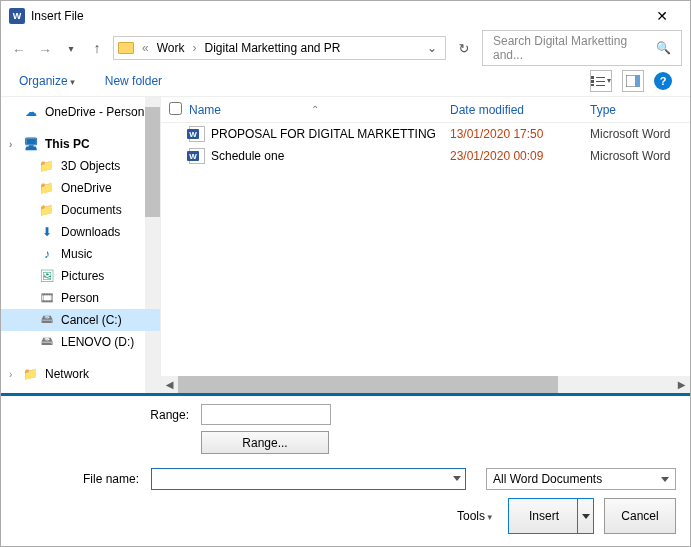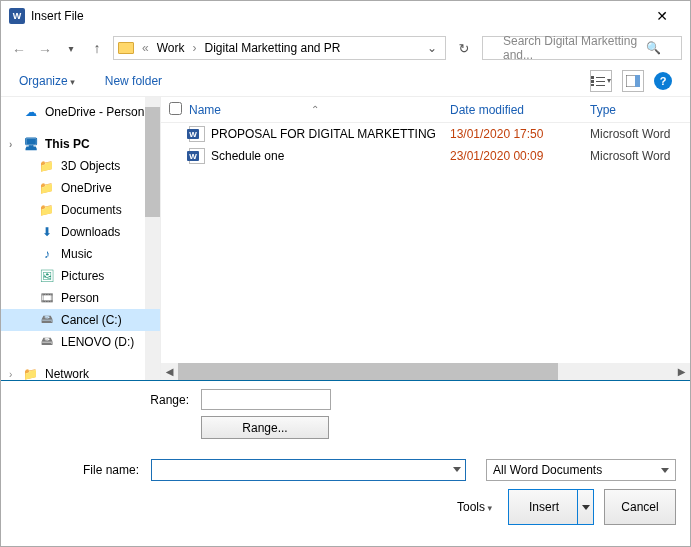--- a/index.html
+++ b/index.html
@@ -12,21 +12,21 @@
   
   .navbar { display: flex; align-items: center; height: 34px; padding: 4px 8px; gap: 6px; }
   .nav-arrow { width: 20px; text-align: center; color: #888; font-size: 14px; }
   .nav-up { width: 20px; text-align: center; color: #555; font-size: 14px; }
   .addr { flex: 1; display: flex; align-items: center; border: 1px solid #ccc; height: 24px; padding: 0 4px; gap: 2px; position: relative; }
   .folder-icon { width: 16px; height: 12px; background: #ffd86b; border: 1px solid #d9a93a; border-radius: 1px; margin-right: 2px; }
   .addr .sep { color: #888; padding: 0 4px; }
   .addr .crumb { padding: 0 2px; }
   .addr .chev { margin-left: auto; color: #555; margin-right:4px;}
   .refresh { width: 24px; height: 24px; display:flex; align-items:center; justify-content:center; color:#555; font-size: 13px;}
-  .search { width: 200px; border: 1px solid #ccc; height: 24px; display: flex; align-items: center; padding: 0 20px; color: #888; }
+  .search { width: 200px; border: 1px solid #ccc; height: 36px; display: flex; align-items: center; padding: 0 10px; color: #888; }
   .search .sicon { margin-left: auto; color: #666;}
   
   .toolbar { display: flex; align-items: center; height: 32px; padding: 0 18px; border-bottom: 1px solid #eee;}
   .tool-link { color: #1a5fb4; cursor: default; }
   .tool-drop::after { content: " ▾"; color: #555; font-size: 9px; }
   .spacer { flex: 1; }
   .view-btns { display: flex; gap: 10px; align-items: center; }
   .view-btn, .details-btn { width: 22px; height: 22px; border: 1px solid #bbb; display:flex; align-items:center; justify-content:center; position:relative; }
   .view-btn svg, .details-btn svg { display:block }
   .help { width: 18px; height: 18px; border-radius: 50%; background: #0a7dd6; color: #fff; display: flex; align-items: center; justify-content: center; font-weight: bold; font-size: 11px; }
@@ -64,21 +64,21 @@
   .file-row .word-doc { width: 16px; height: 16px; background: linear-gradient(#fff,#fff); border:1px solid #bbb; position:relative;}
   .file-row .word-doc::before{content:"W"; position:absolute; left:-3px; top:2px; width:12px; height:10px; background:#2b579a; color:#fff; font-size:8px; font-weight:bold; display:flex; align-items:center; justify-content:center; border-radius:1px;}
   .file-row .fdate { width: 140px; color: #c2410c; }
   .file-row .ftype { width: 100px; color: #404040; }
   
   .hscroll { height: 17px; background:#f0f0f0; display:flex; align-items:center;}
   .hscroll .lar, .hscroll .rar { width:17px; text-align:center; color:#606060; font-size:10px;}
   .hscroll .htrack{ flex:1; height:100%; position:relative;}
   .hscroll .hthumb{ position:absolute; left:0; top:0; height:100%; width:380px; background:#c1c1c1;}
   
-  .bottom { border-top: 1px solid #0369a1; padding: 8px 14px 21px; }
+  .bottom { border-top: 3px solid #0369a1; padding: 8px 14px 12px; }
   .row { display: flex; align-items: center; margin-bottom: 6px; gap: 6px; }
   .row .lbl { width: 180px; text-align: right; padding-right: 6px; }
   .range-input { width: 130px; height: 21px; border: 1px solid #a7a7a7; }
   .range-btn { width: 128px; height: 23px; background: linear-gradient(#f9f9f9,#e8e8e8); border: 1px solid #999; text-align:center; display:flex; align-items:center; justify-content:center;}
   .fn-input { flex: 1; height: 22px; border: 1px solid #1a6fb5; background:#fff; position:relative;}
   .fn-input::after{content:""; position:absolute; right:4px; top:7px; border-left:4px solid transparent; border-right:4px solid transparent; border-top:5px solid #555;}
   .filter { width: 190px; height: 22px; border: 1px solid #a7a7a7; display:flex; align-items:center; padding:0 6px; position:relative;}
   .filter::after{content:""; position:absolute; right:6px; top:8px; border-left:4px solid transparent; border-right:4px solid transparent; border-top:5px solid #555;}
   .actions { display: flex; justify-content: flex-end; align-items: center; gap: 10px; margin-top:8px;}
   .tools { padding-right: 6px; }
@@ -247,21 +247,21 @@
 
 <div class="bottom">
   <div class="row">
     <div class="lbl">Range:</div>
     <div class="range-input"></div>
   </div>
   <div class="row">
     <div class="lbl"></div>
     <div class="range-btn">Range...</div>
   </div>
-  <div class="row" style="margin-top:20px">
+  <div class="row" style="margin-top:14px">
     <div class="lbl" style="width:130px">File name:</div>
     <div class="fn-input"></div>
     <div style="width:8px"></div>
     <div class="filter">
         <span>All Word Documents</span>
       </div>
   </div>
   <div class="actions">
     <span class="tools">Tools</span>
     <div class="btn primary split">

